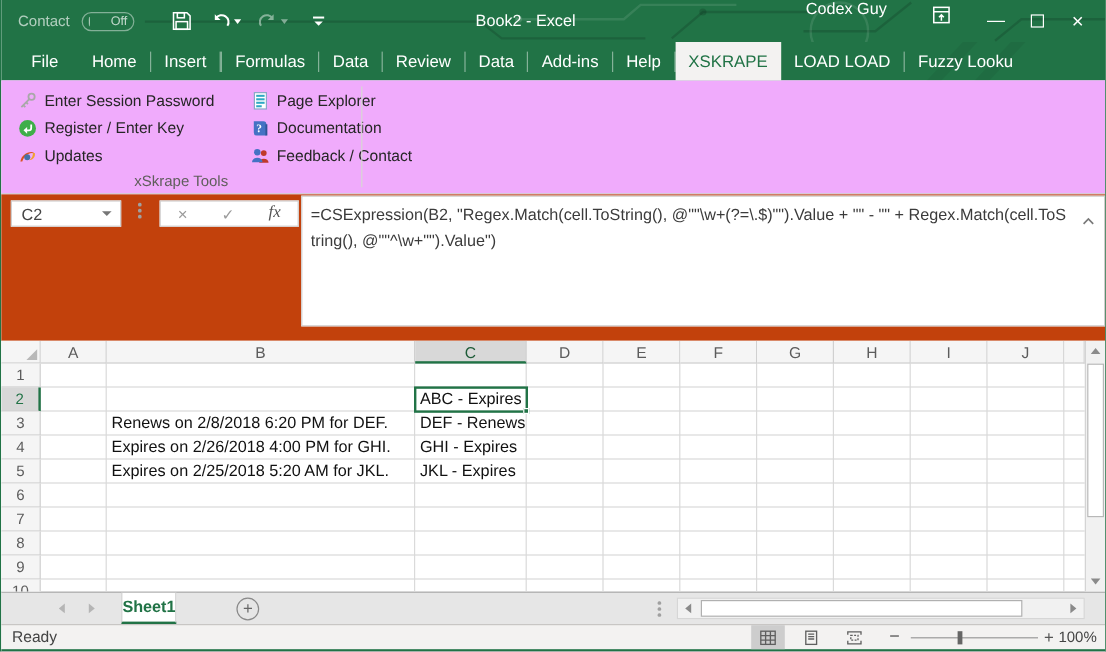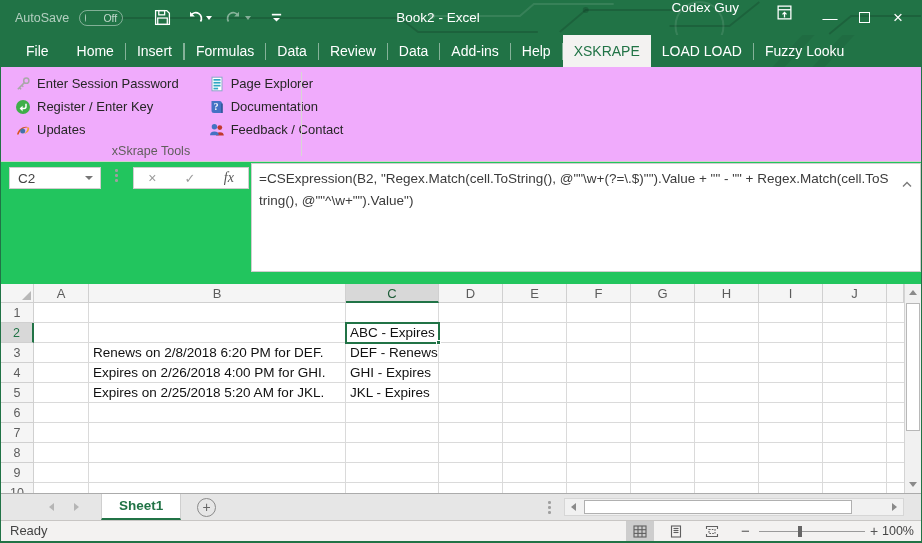--- a/index.html
+++ b/index.html
@@ -46,21 +46,21 @@
   .ribbon { height:95px; background:#f0abfc; position:relative; border-bottom:1px solid #d2d0ce; }
   .rb-grid { position:absolute; left:6px; top:5px; display:grid; grid-template-rows:repeat(3,23px);
              grid-auto-flow:column; column-gap:14px; }
   .rbtn { display:flex; align-items:center; gap:6px; font-size:13px; color:#262626; padding:0 8px; cursor:pointer; }
   .rbtn svg { flex:0 0 auto; }
   .rgroup-label { position:absolute; left:0; width:300px; bottom:3px; text-align:center;
                   font-size:12.5px; color:#605e5c;margin-top:33px; }
   .rgroup-sep { position:absolute; left:300px; top:5px; bottom:5px; width:1px; background:#d8d6d3; }
 
   
-  .formulabar { height:122px; background:#22c55e; position:relative; }
+  .formulabar { height:122px; background:#c2410c; position:relative; }
   .namebox { position:absolute; left:8px; top:5px; width:92px; height:22px; background:#fff;
              border:1px solid #d0cece; display:flex; align-items:center; font-size:13.5px; color:#444;
              padding-left:8px; cursor:pointer; }
   .nb-caret { margin-left:auto; margin-right:7px; width:0; height:0; border-left:4px solid transparent;
               border-right:4px solid transparent; border-top:4.5px solid #767676; }
   .fb-dots { position:absolute; left:114px; top:7px; display:flex; flex-direction:column; gap:2.5px; }
   .fb-dots i { width:2.5px; height:2.5px; border-radius:50%; background:#a0a0a0; }
   .fb-btns { position:absolute; left:132px; top:5px; width:116px; height:22px; background:#fff;
              border:1px solid #d0cece; display:flex; align-items:center; justify-content:space-around; }
   .fb-x { color:#9b9b9b; font-size:14px; cursor:pointer; }
@@ -106,21 +106,21 @@
               border-top:5px solid #8a8a8a; }
   .tri-left { width:0; height:0; border-top:4px solid transparent; border-bottom:4px solid transparent;
               border-right:5px solid #8a8a8a; }
   .tri-right { width:0; height:0; border-top:4px solid transparent; border-bottom:4px solid transparent;
                border-left:5px solid #8a8a8a; }
 
   
   .sheetbar { height:27px; background:#e6e6e6; border-top:1px solid #ababab; position:relative; }
   .snav { position:absolute; left:48px; top:0; height:100%; display:flex; align-items:center; gap:20px; }
   .snav .tri-left, .snav .tri-right { border-right-color:#b5b5b5; border-left-color:#b5b5b5; cursor:pointer; }
-  .sheettab { position:absolute; left:100px; top:0; height:26px; background:#fff; padding:0 17px;
+  .sheettab { position:absolute; left:100px; top:0; height:26px; background:#fff; padding:0 0;
               font-size:13.5px; font-weight:bold; color:#217346; line-height:24px;
               border-left:1px solid #cfcfcf; border-right:1px solid #cfcfcf;
               border-bottom:2px solid #217346; cursor:pointer; }
   .addsheet { position:absolute; left:196px; top:4px; width:19px; height:19px; border:1.5px solid #8a8a8a;
               border-radius:50%; color:#666; font-size:14px; line-height:16px; text-align:center; cursor:pointer; }
   .sb-dots { position:absolute; left:547px; top:7px; display:flex; flex-direction:column; gap:2.5px; cursor:col-resize; }
   .sb-dots i { width:2.5px; height:2.5px; border-radius:50%; background:#a0a0a0; }
   .hscroll { position:absolute; left:563px; right:17px; top:4px; height:18px; background:#f1f1f1;
              border:1px solid #d6d6d6; }
   .hs-left, .hs-right { position:absolute; top:0; width:17px; height:16px; display:flex;
@@ -156,21 +156,21 @@
           <path d="M830 34 l22 -18 h70"></path>
       </g>
       <g fill="none" stroke="rgba(255,255,255,0.10)" stroke-width="2">
         <circle cx="700" cy="26" r="24"></circle>
           <path d="M430 16 h90 l14 -12 h80"></path>
         <circle cx="432" cy="16" r="3" fill="rgba(255,255,255,0.12)" stroke="none"></circle>
         <circle cx="586" cy="10" r="3" fill="rgba(0,0,0,0.15)" stroke="none"></circle>
       </g>
     </svg>
     <div class="tb-left">
-      <span class="autosave-label">AutoSave</span>
+      <span class="autosave-label">Contact</span>
       <span class="autosave-toggle">
         <span class="autosave-knob"></span>
         <span class="autosave-state">Off</span>
       </span>
       <span class="qat-btn qat-save">
         <svg width="17" height="17" viewBox="0 0 16 16" fill="none" stroke="#fff" stroke-width="1.2">
           <path d="M1.5 1.5 h10.5 l2.5 2.5 v10.5 h-13 Z"></path>
             <rect x="4.5" y="1.5" width="5.5" height="4"></rect>
             <rect x="3.5" y="8.5" width="9" height="6"></rect>
         </svg>

